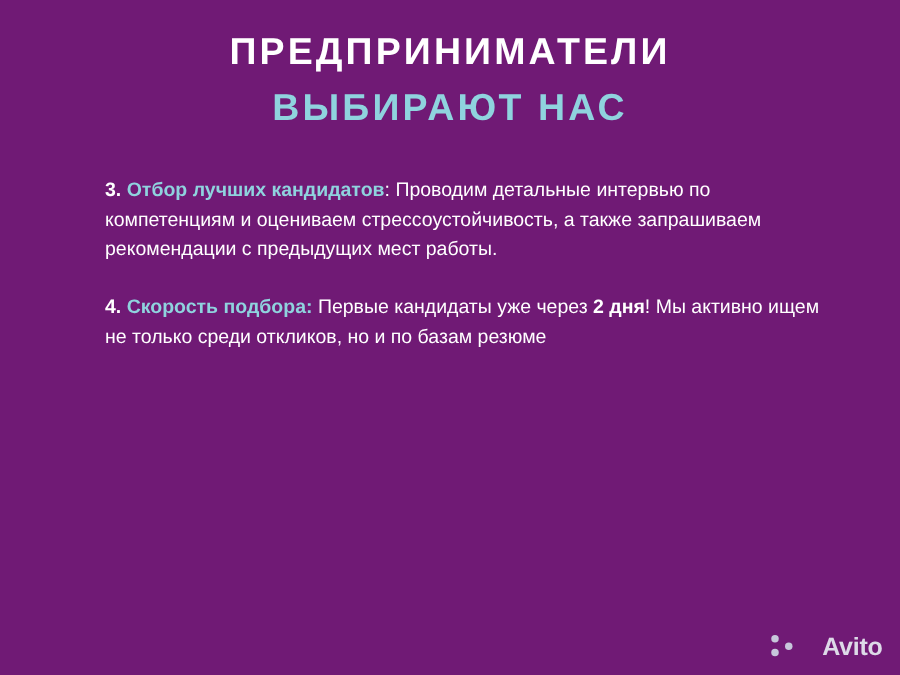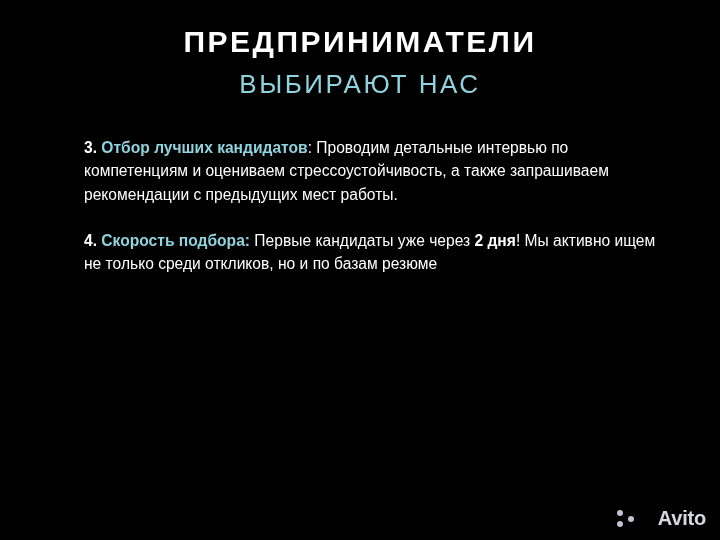--- a/index.html
+++ b/index.html
@@ -10,37 +10,37 @@
     width: 720px;
     height: 540px;
     background: #1d2f5e;
     font-family: "Liberation Sans", sans-serif;
     overflow: hidden;
   }
   .slide {
     position: relative;
     width: 720px;
     height: 540px;
-    background: #000000;
+    background: #701a75;
     box-sizing: border-box;
   }
   .heading {
     padding-top: 22px;
     text-align: center;
   }
   .heading-line-1 {
     font-size: 30px;
     font-weight: bold;
     letter-spacing: 2.5px;
     color: #ffffff;
     line-height: 1.35;
   }
   .heading-line-2 {
-    font-size: 26px;
-    font-weight: normal;
+    font-size: 30px;
+    font-weight: bold;
     letter-spacing: 2.5px;
     color: #8fd3de;
     line-height: 1.35;
     margin-top: 4px;
   }
   .body-block {
     margin: 34px 52px 0 84px;
   }
   .item {
     color: #ffffff;
@@ -61,21 +61,20 @@
   }
   .bold-white {
     font-weight: bold;
     color: #ffffff;
   }
   .watermark {
     position: absolute;
     right: 14px;
     bottom: 10px;
     display: flex;
-    align-items: center;
     gap: 22px;
     opacity: 0.92;
   }
   .wm-mark {
     position: relative;
     width: 19px;
     height: 19px;
   }
   .wm-mark span {
     position: absolute;

